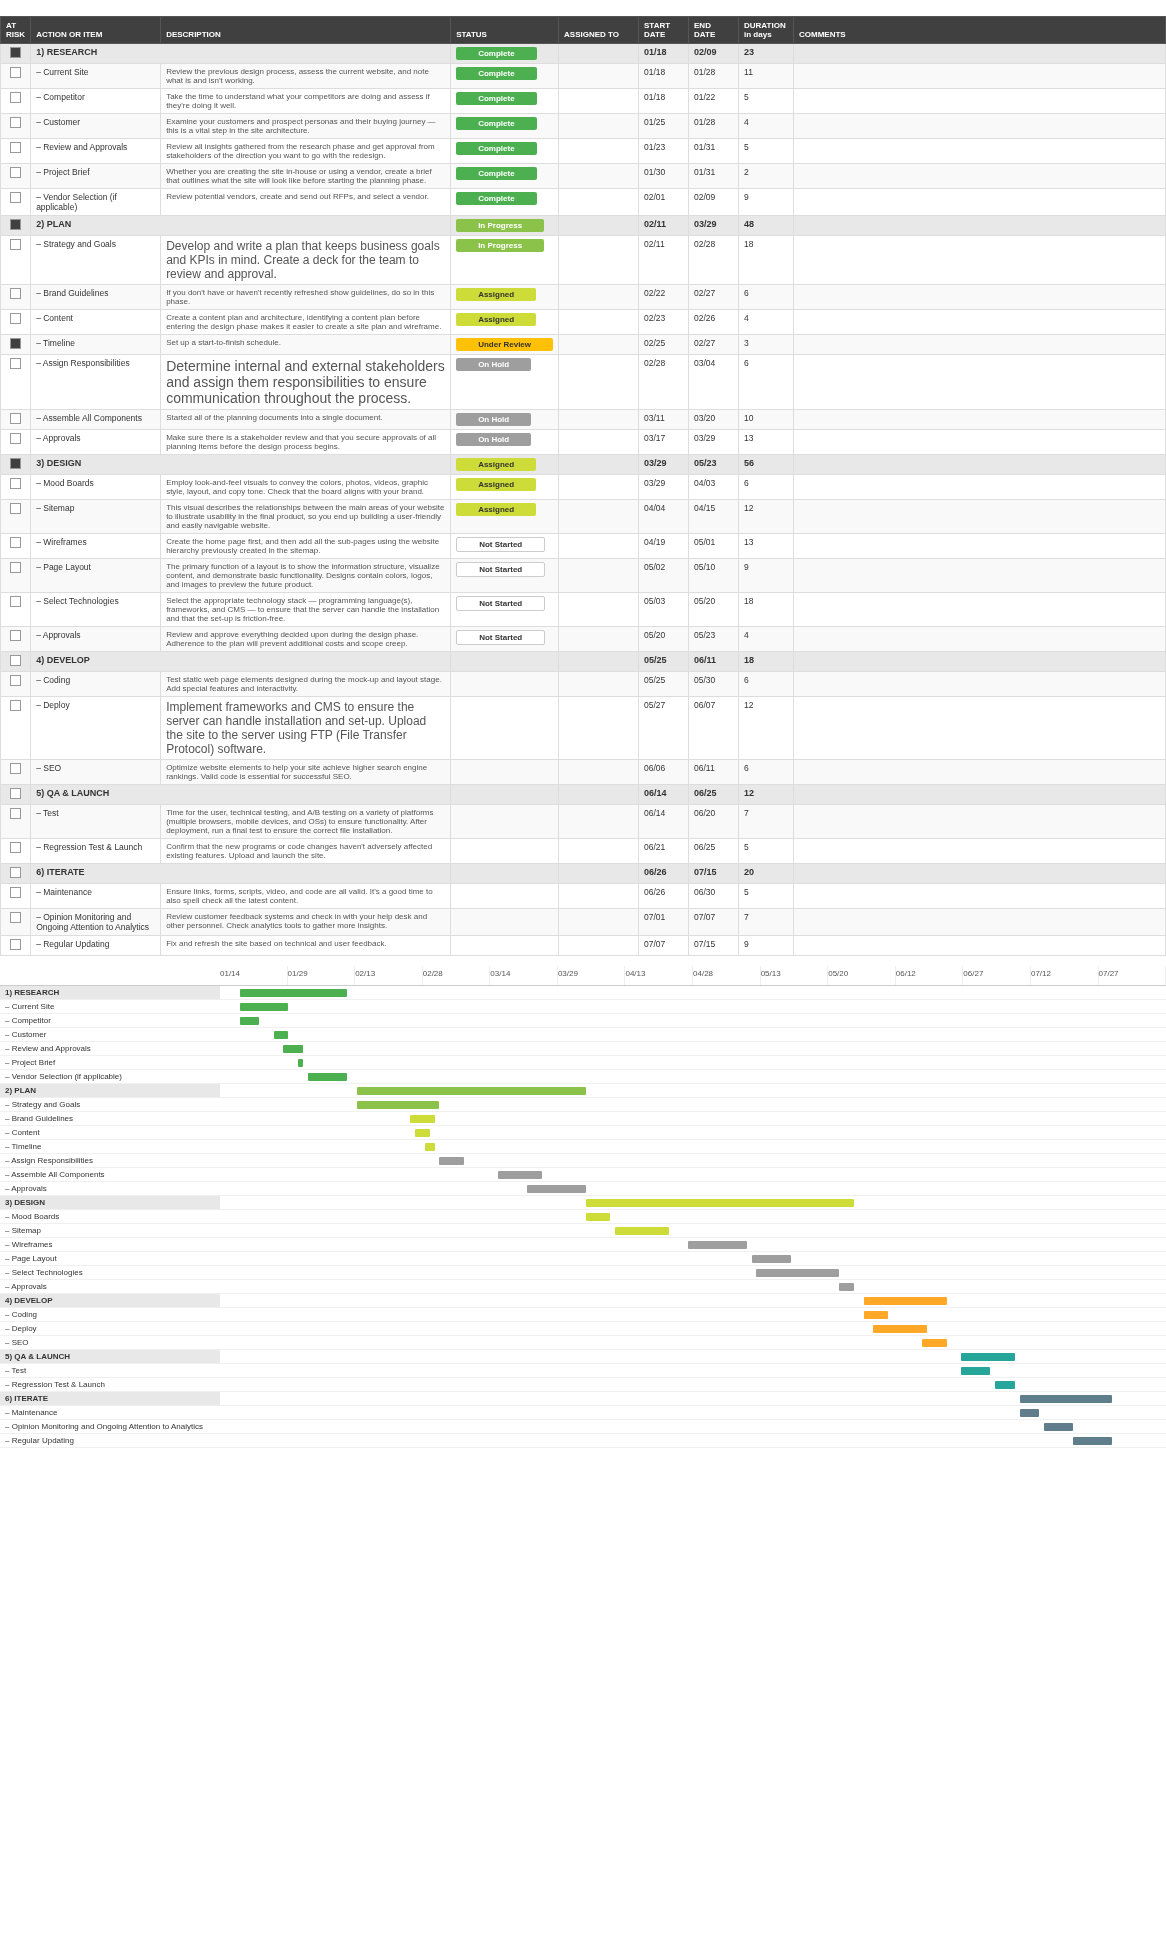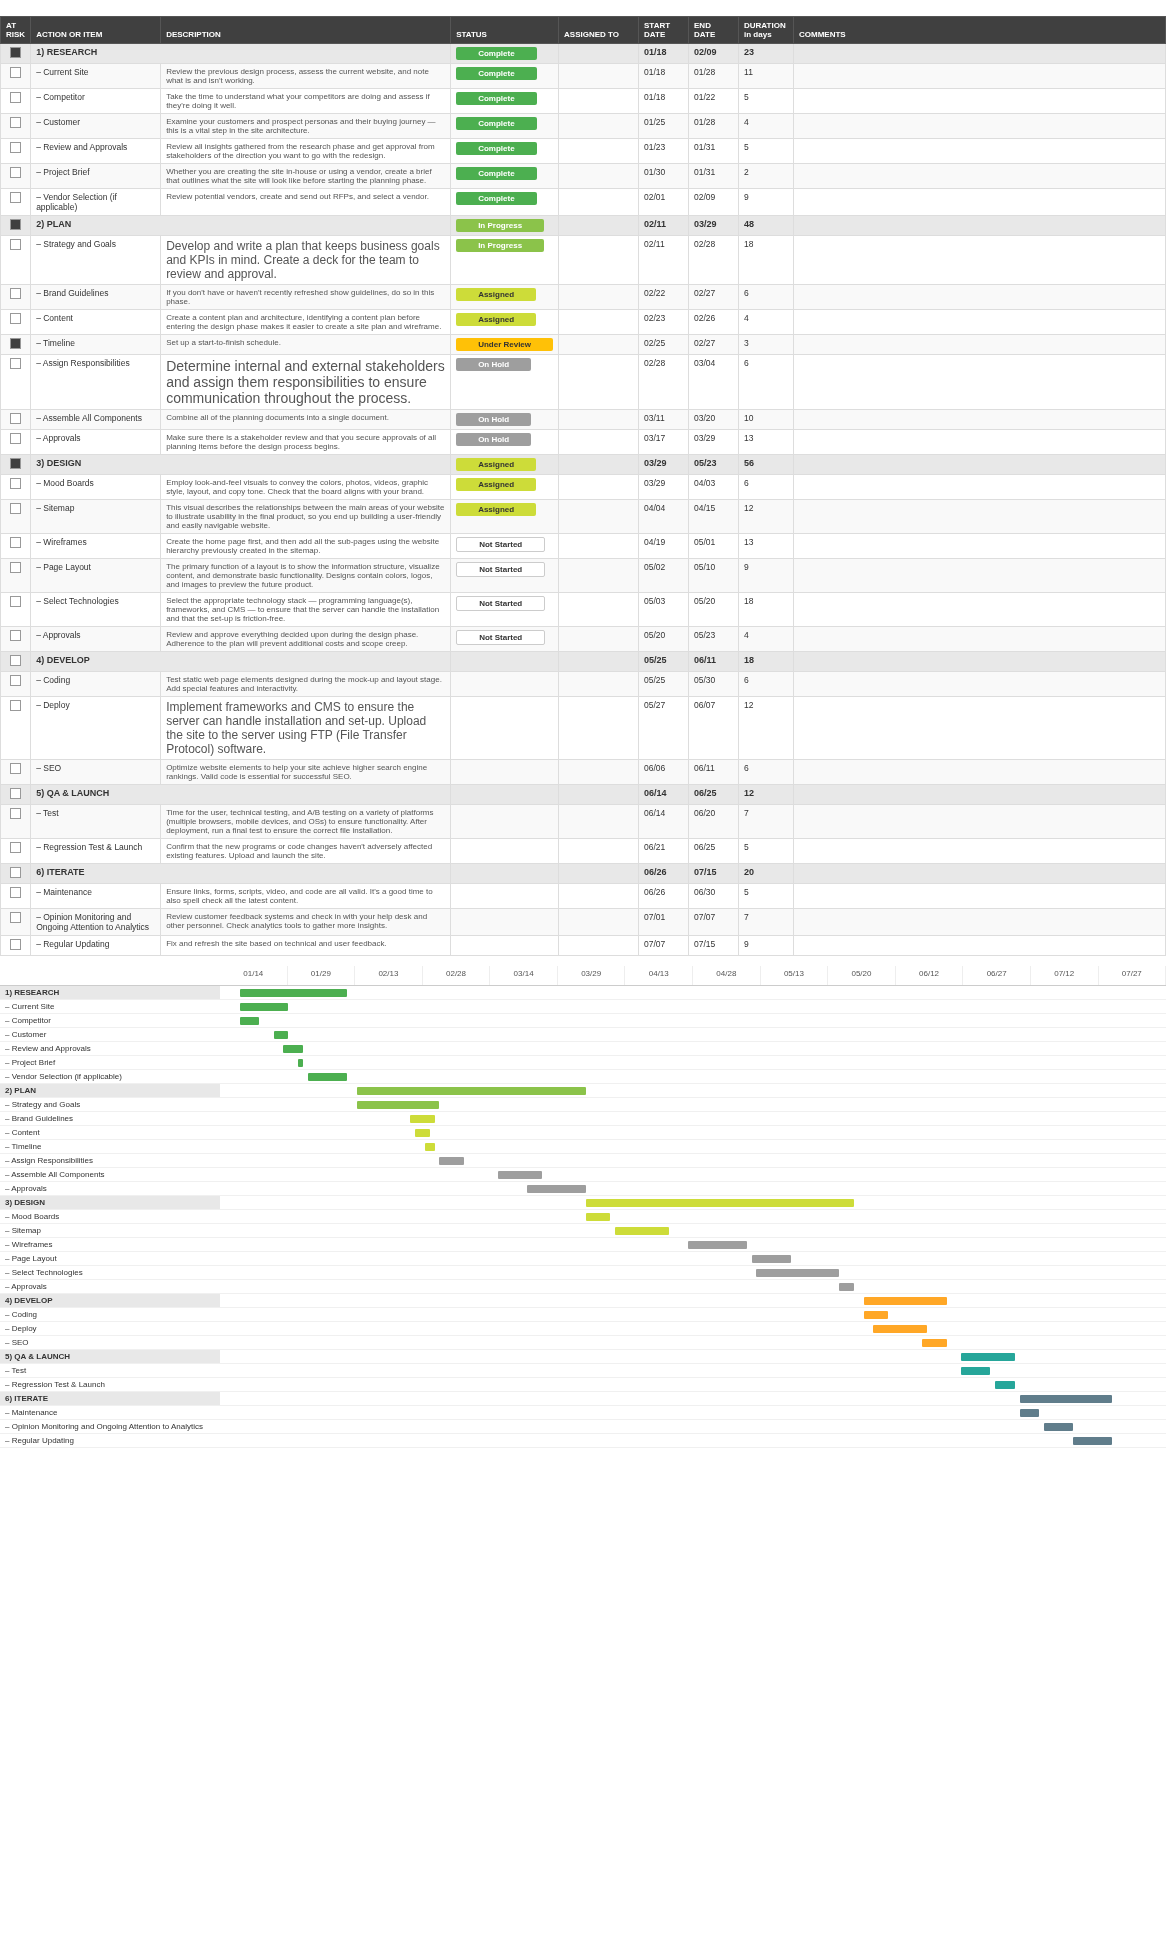--- a/index.html
+++ b/index.html
@@ -104,21 +104,20 @@
       width: 220px;
       flex-shrink: 0;
     }
     .gantt-chart {
       flex: 1;
     }
     .gantt-date-label {
       font-size: 8px;
       color: #555;
       flex: 1;
-      text-align: center;
       border-right: 1px solid #eee;
       padding-top: 3px;
     }
     .gantt-row-label {
       font-size: 8px;
       color: #333;
       padding: 0 5px;
       height: 14px;
       line-height: 14px;
       border-bottom: 1px solid #f0f0f0;
@@ -304,21 +303,21 @@
       <td><span class="status-badge status-onhold">On Hold</span></td>
       <td></td>
       <td>02/28</td>
       <td>03/04</td>
       <td>6</td>
       <td></td>
     </tr>
       <tr>
       <td class="cb-cell"><div class="checkbox"></div></td>
       <td>– Assemble All Components</td>
-      <td style="font-size:8px;color:#555">Combine all of the planning documents into a single document.</td>
+      <td style="font-size:8px;color:#555">Started all of the planning documents into a single document.</td>
       <td><span class="status-badge status-onhold">On Hold</span></td>
       <td></td>
       <td>03/11</td>
       <td>03/20</td>
       <td>10</td>
       <td></td>
     </tr>
       <tr>
       <td class="cb-cell"><div class="checkbox"></div></td>
       <td>– Approvals</td>

